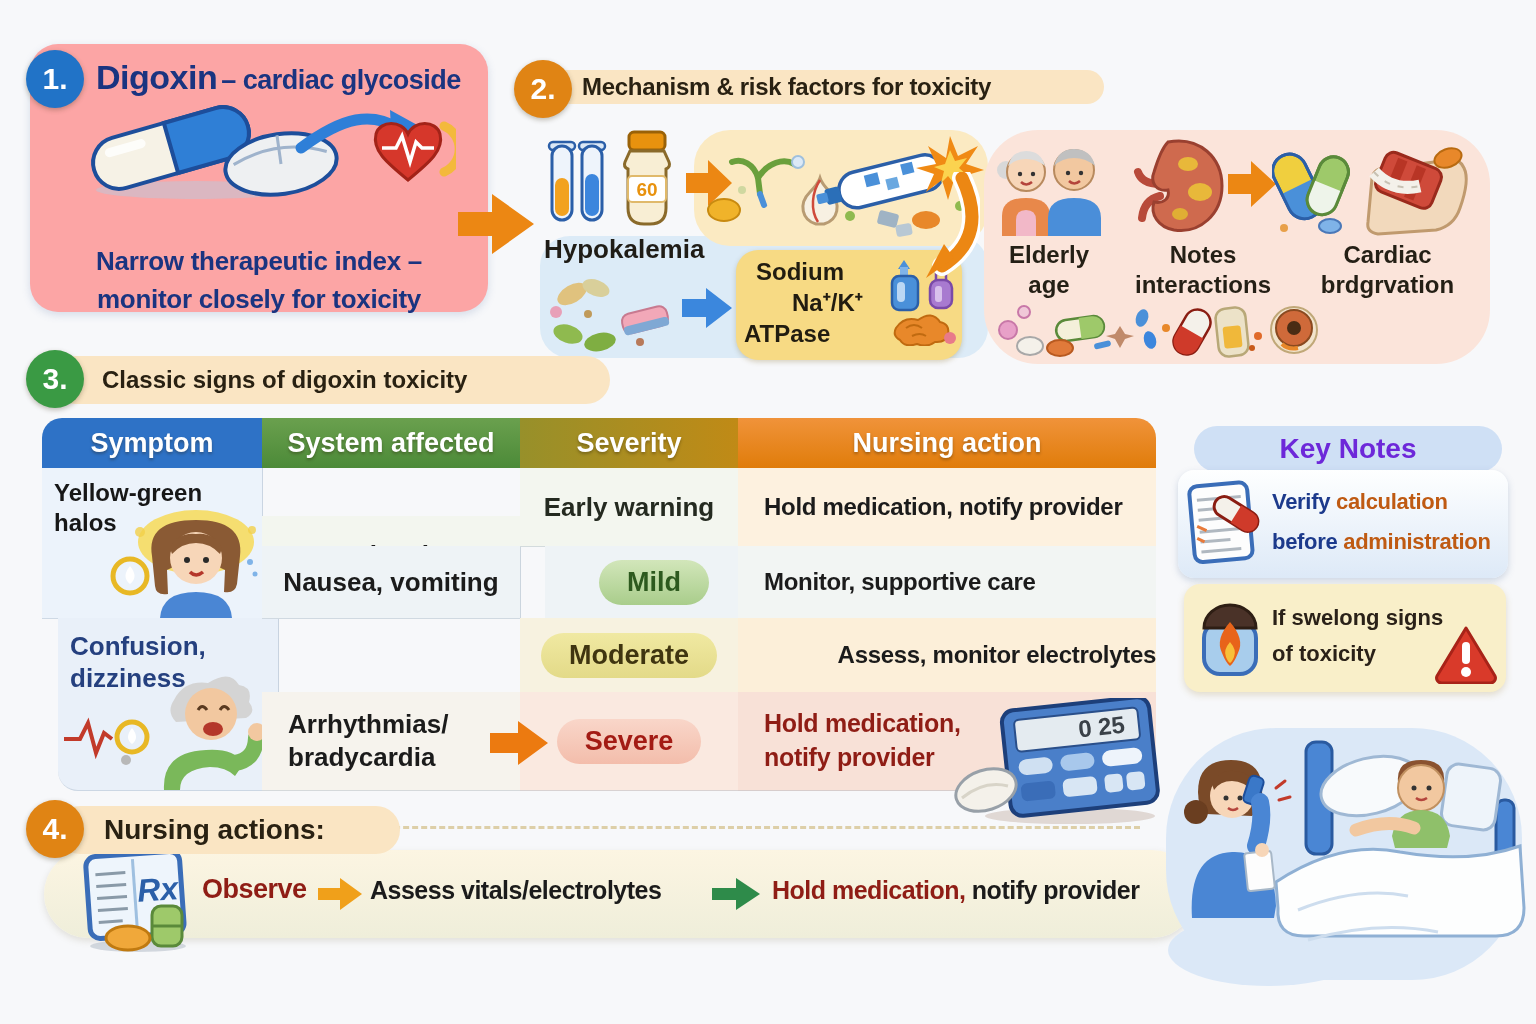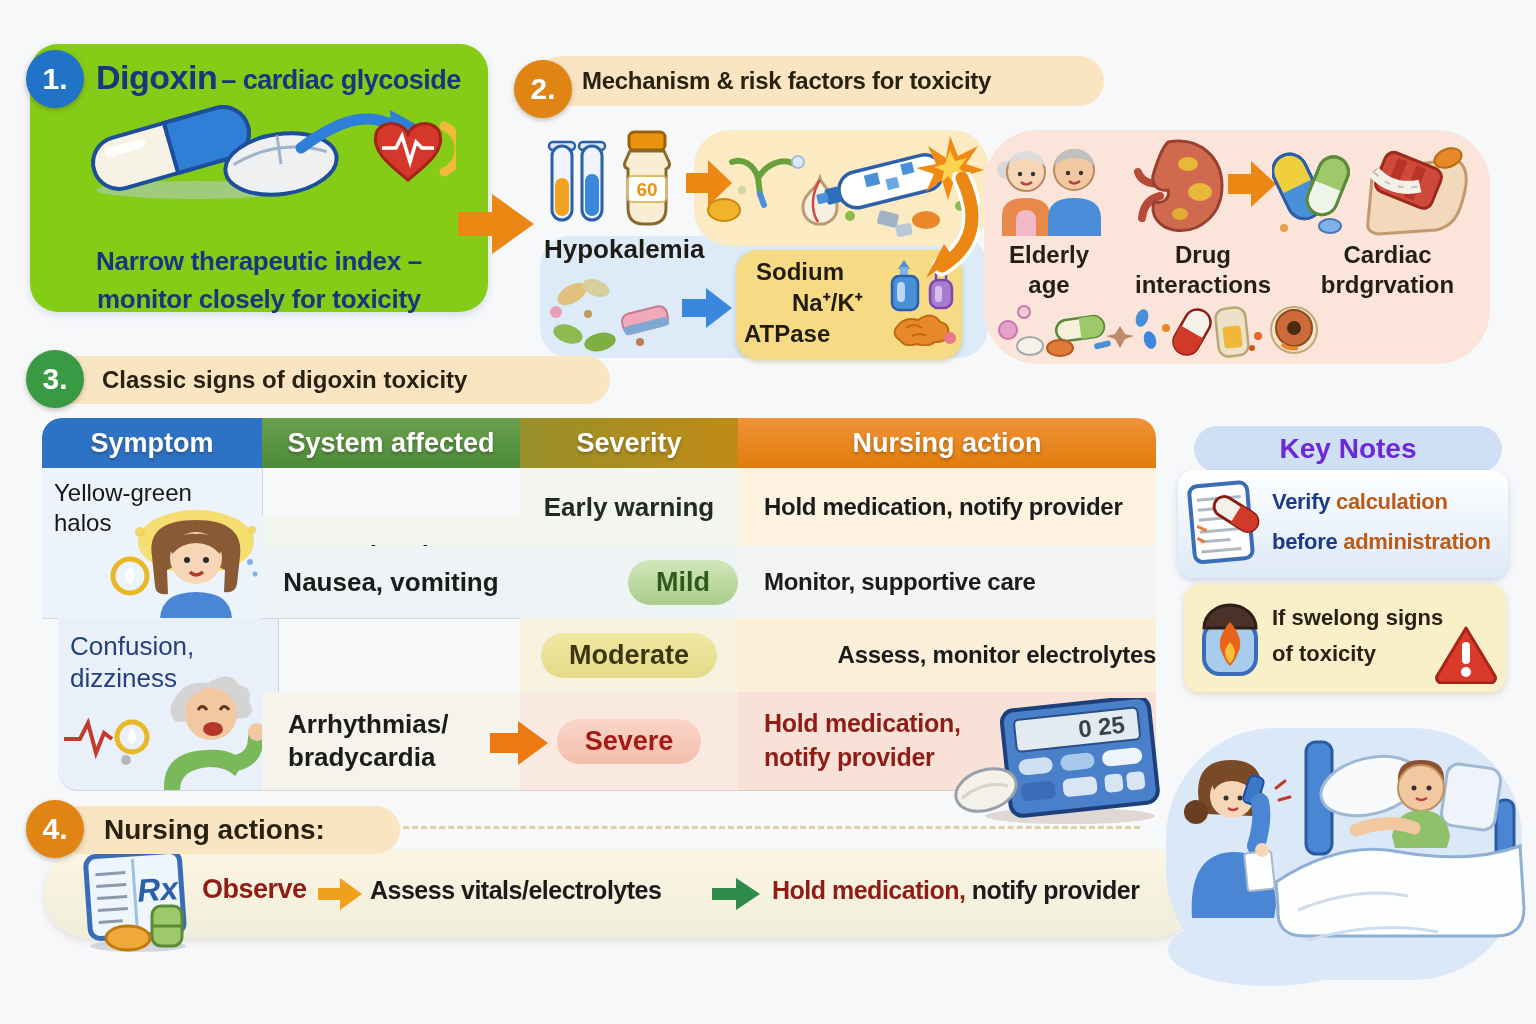--- a/index.html
+++ b/index.html
@@ -5,21 +5,21 @@
   html,body{margin:0;padding:0;background:#eef0f3;}
   .stage{position:relative;width:1536px;height:1024px;background:#f7f8fa;overflow:hidden;
          font-family:"Liberation Sans",sans-serif;}
   .abs{position:absolute;}
   .badge{width:58px;height:58px;border-radius:50%;color:#fff;font-size:30px;font-weight:700;
          display:flex;align-items:center;justify-content:center;z-index:6;
          box-shadow:0 2px 5px rgba(60,50,20,.3);}
   .b-blue{background:#2173c7;} .b-orange{background:#e08414;} .b-green{background:#3a9a44;}
   .hbar{background:#fae5c3;border-radius:26px;display:flex;align-items:center;
         color:#292112;font-weight:700;z-index:4;}
-  .s1-box{background:#84cc16;border-radius:28px;box-shadow:0 3px 8px rgba(80,110,160,.2);}
+  .s1-box{background:#fca5a5;border-radius:28px;box-shadow:0 3px 8px rgba(80,110,160,.2);}
   .navy{color:#1a3480;}
   .s1-title{font-weight:700;white-space:nowrap;letter-spacing:-.5px;}
   .s1-title .big{font-size:34px;}
   .s1-title .small{font-size:27px;}
   .s1-line{width:458px;text-align:center;font-size:26px;font-weight:700;letter-spacing:-.3px;}
   .panel-blue{background:#dcebf7;border-radius:30px;}
   .blob-cream{background:#fbeac2;border-radius:36px;}
   .blob-pink{background:#fbe4da;border-radius:54px;}
   .mech-label{font-size:26px;font-weight:700;color:#1f1c16;}
   .sodium-box{background:#f7da84;border-radius:22px;box-shadow:0 2px 5px rgba(120,90,20,.25);z-index:3;}
@@ -42,21 +42,21 @@
   .note1{background:linear-gradient(180deg,#feffff,#dde9f7);border-radius:16px;
          box-shadow:0 3px 7px rgba(80,110,160,.25);}
   .note2{background:#f9efc9;border-radius:16px;box-shadow:0 3px 7px rgba(150,120,40,.22);}
   .note-line{font-size:22px;font-weight:700;line-height:40px;letter-spacing:-.3px;white-space:nowrap;}
   .note2-line{font-size:22px;font-weight:700;line-height:36px;color:#2a2118;}
   .kblue{color:#1c3a8c;} .korange{color:#bf5a12;}
   .dashline{border-top:3px dashed #ddcfa8;}
   .flowbar{background:linear-gradient(180deg,#fcf5e2,#efeeda);border-radius:44px;
            box-shadow:0 3px 7px rgba(120,110,70,.18);}
   .flow-text{font-size:25px;font-weight:700;letter-spacing:-.5px;white-space:nowrap;}
-  .tbl-sym-text{font-size:24px;font-weight:400;line-height:30px;}
+  .tbl-sym-text{font-size:24px;font-weight:700;line-height:30px;}
 </style>
 </head>
 <body>
 
 <div class="stage">
 
   <div class="abs s1-box" style="left:30px;top:44px;width:458px;height:268px;">
     <div class="abs s1-title navy" style="left:66px;top:14px;width:400px;">
       <span class="big">Digoxin</span>
       <span class="small">– cardiac glycoside</span>
@@ -83,21 +83,21 @@
     </svg>
     <div class="abs s1-line navy" style="left:0;top:202px;">Narrow therapeutic index –</div>
     <div class="abs s1-line navy" style="left:0;top:240px;">monitor closely for toxicity</div>
   </div>
   <div class="abs badge b-blue" style="left:26px;top:50px;">1.</div>
 
   <svg class="abs" style="left:458px;top:190px;width:78px;height:68px;" viewBox="0 0 78 68">
     <polygon points="0,22 34,22 34,4 76,34 34,64 34,46 0,46" fill="#ec8713"></polygon>
   </svg>
 
-  <div class="abs hbar" style="left:536px;top:56px;width:522px;height:50px;padding-left:46px;font-size:24px;letter-spacing:-.3px;">
+  <div class="abs hbar" style="left:536px;top:70px;width:522px;height:34px;padding-left:46px;font-size:24px;letter-spacing:-.3px;">
     <span>Mechanism &amp; risk factors for toxicity</span>
   </div>
   <div class="abs badge b-orange" style="left:514px;top:60px;">2.</div>
 
   <div class="abs panel-blue" style="left:540px;top:236px;width:448px;height:122px;"></div>
   <div class="abs blob-cream" style="left:694px;top:130px;width:294px;height:116px;"></div>
 
   <svg class="abs" style="left:546px;top:132px;width:62px;height:98px;" viewBox="0 0 62 98">
     <rect x="3" y="10" width="26" height="8" rx="4" fill="#dce9f6" stroke="#2b5fa8" stroke-width="2.5"></rect>
     <rect x="6" y="14" width="20" height="74" rx="10" fill="#eef4fb" stroke="#2b5fa8" stroke-width="3"></rect>
@@ -252,21 +252,21 @@
     <path d="M24 32 q18 20 46 14" stroke="#f4f1ea" stroke-width="13" fill="none"></path>
     <path d="M24 32 q18 20 46 14" stroke="#c8c2b4" stroke-width="2" fill="none" stroke-dasharray="6 8"></path>
     <ellipse cx="98" cy="18" rx="14" ry="9" fill="#e8882a" stroke="#b86a10" stroke-width="2" transform="rotate(-20 98 18)"></ellipse>
   </svg>
 
   <div class="abs risk-label" style="left:984px;top:240px;width:130px;">
     <div>Elderly</div>
     <div>age</div>
   </div>
   <div class="abs risk-label" style="left:1128px;top:240px;width:150px;">
-    <div>Drug</div>
+    <div>Notes</div>
     <div>interactions</div>
   </div>
   <div class="abs risk-label" style="left:1300px;top:240px;width:175px;">
     <div>Cardiac</div>
     <div>brdgrvation</div>
   </div>
 
   <svg class="abs" style="left:994px;top:300px;width:334px;height:60px;" viewBox="0 0 334 60">
     <circle cx="14" cy="30" r="9" fill="#e8a0c8" stroke="#c878a8" stroke-width="2"></circle>
     <circle cx="30" cy="12" r="6" fill="#f0c8d8" stroke="#c878a8" stroke-width="2"></circle>
@@ -358,21 +358,21 @@
       <div style="padding-left:26px;line-height:33px;">
         <div>Arrhythmias/</div>
         <div>bradycardia</div>
       </div>
       <svg class="abs" style="right:-28px;top:26px;width:58px;height:50px;z-index:3;" viewBox="0 0 58 50">
         <polygon points="0,15 28,15 28,3 58,25 28,47 28,35 0,35" fill="#ec7a10"></polygon>
       </svg>
     </div>
 
     <div class="abs td center" style="left:478px;top:50px;width:218px;height:78px;background:#f3f6ef;color:#242a20;">Early warning</div>
-    <div class="abs td center" style="left:478px;top:128px;width:218px;height:72px;background:#eef3f6;justify-content:flex-end;">
+    <div class="abs td center" style="left:503px;top:128px;width:218px;height:72px;background:#eef3f6;">
       <span class="sev-pill sev-mild">Mild</span>
     </div>
     <div class="abs td center" style="left:478px;top:200px;width:218px;height:74px;background:#f7f2e0;">
       <span class="sev-pill sev-moderate">Moderate</span>
     </div>
     <div class="abs td center" style="left:478px;top:274px;width:218px;height:98px;background:#fae9e0;">
       <span class="sev-pill sev-severe">Severe</span>
     </div>
 
     <div class="abs td" style="left:696px;top:50px;width:418px;height:78px;background:#fdf1df;border-right:none;">

